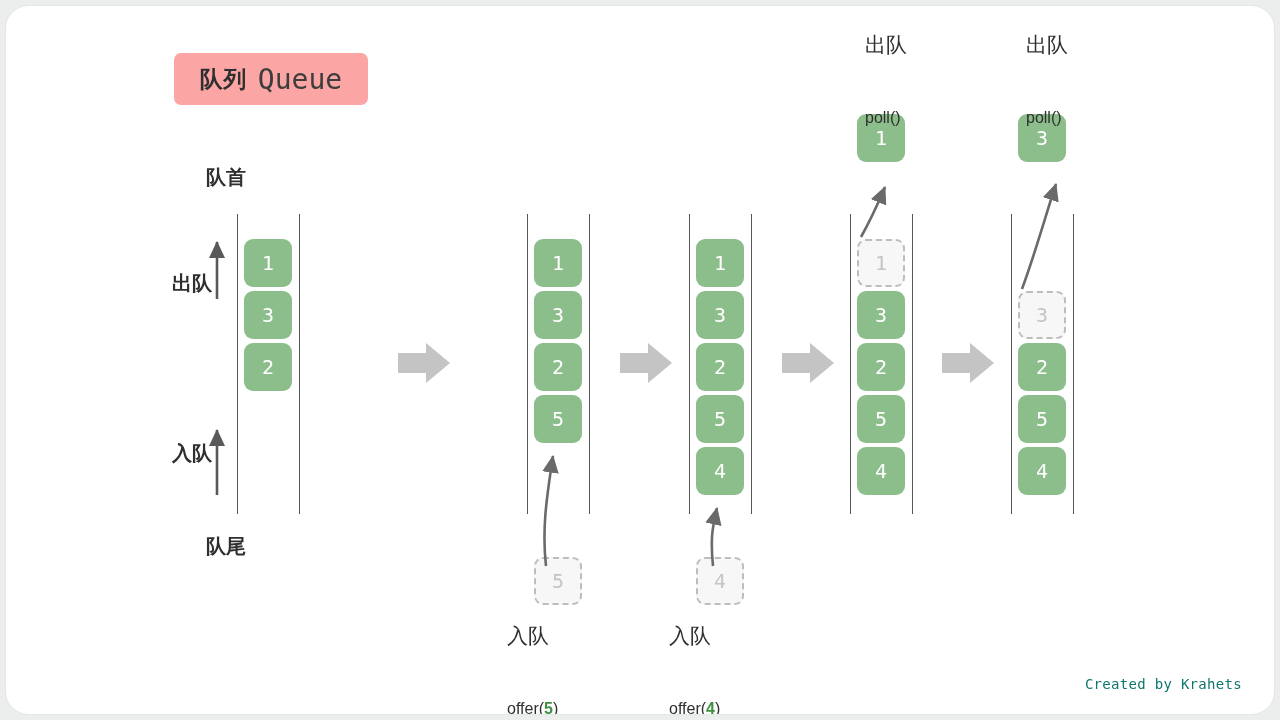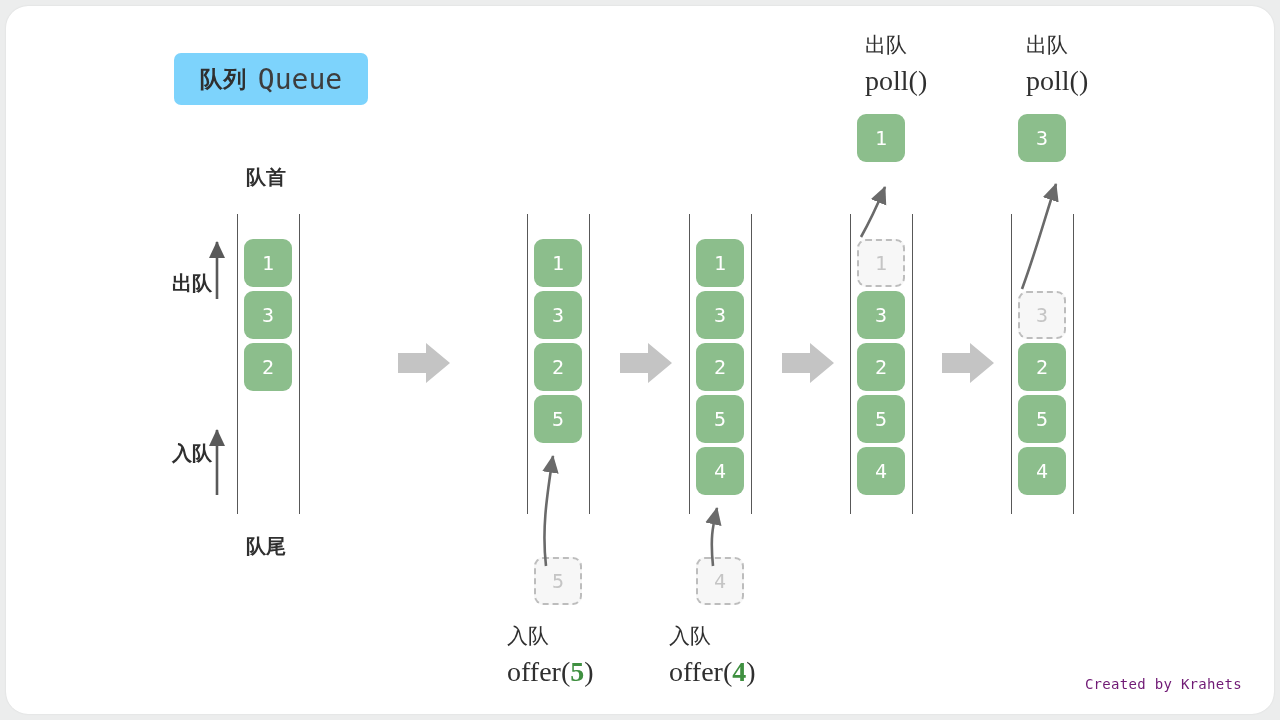--- a/index.html
+++ b/index.html
@@ -32,21 +32,21 @@
     overflow: hidden;
   }
 
   
   #title-badge {
     position: absolute;
     left: 168px;
     top: 47px;
     width: 194px;
     height: 52px;
-    background: #7dd3fc;
+    background: #fca5a5;
     border-radius: 7px;
     display: flex;
     align-items: center;
     justify-content: center;
     gap: 11px;
     white-space: nowrap;
   }
   #title-badge .t-cn {
     font-size: 23px;
     font-weight: bold;
@@ -118,21 +118,21 @@
     align-items: center;
     justify-content: center;
     font-family: "DejaVu Sans Mono", "Liberation Mono", monospace;
     font-size: 20px;
   }
 
   
   .head-label, .tail-label {
     position: absolute;
     font-size: 20px;
-    text-align: center;
+    text-align: left;
     width: 120px;
   }
   .side-label {
     position: absolute;
     font-size: 20px;
     text-align: right;
     width: 70px;
   }
 
   .op-label {
@@ -141,33 +141,34 @@
     text-align: left;
     line-height: 35px;
     white-space: nowrap;
   }
   .op-label .cn {
     font-family: "DejaVu Sans", "Liberation Sans", sans-serif;
     font-size: 21px;
     color: #2f2f2f;
   }
   .op-label .code {
-    font-family: Liberation Serif, serif;
-    font-size: 28px;
+    font-family: Liberation Sans, sans-serif;
+    font-size: 16px;
     color: #2f2f2f;
+    margin-top: 37px;
   }
   .op-label .arg { color: #3f9040; font-weight: bold; }
 
   #credit {
     position: absolute;
     right: 32px;
     bottom: 22px;
     font-family: "DejaVu Sans Mono", "Liberation Mono", monospace;
     font-size: 14px;
-    color: #701a75;
+    color: #0f766e;
     letter-spacing: 0.3px;
   }
 
   svg.overlay {
     position: absolute;
     left: 0;
     top: 0;
     width: 1268px;
     height: 708px;
     pointer-events: none;

